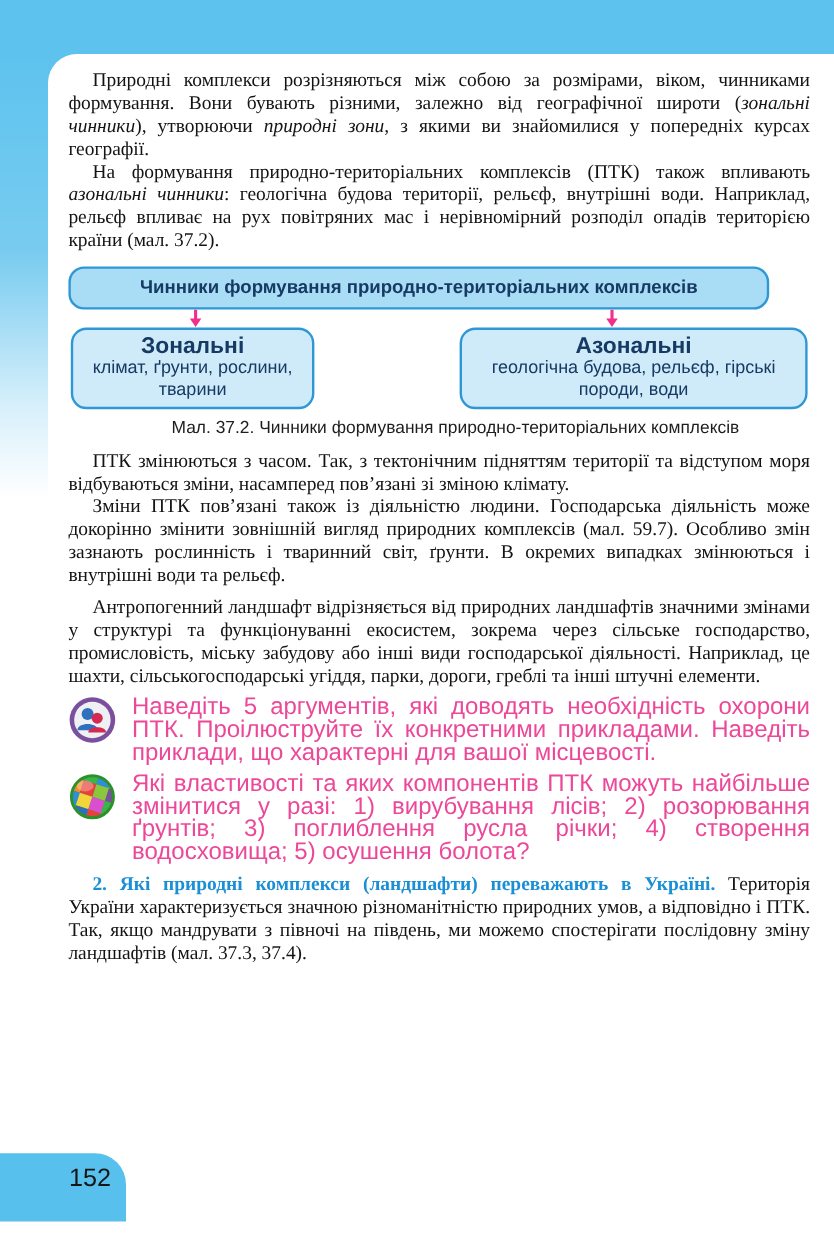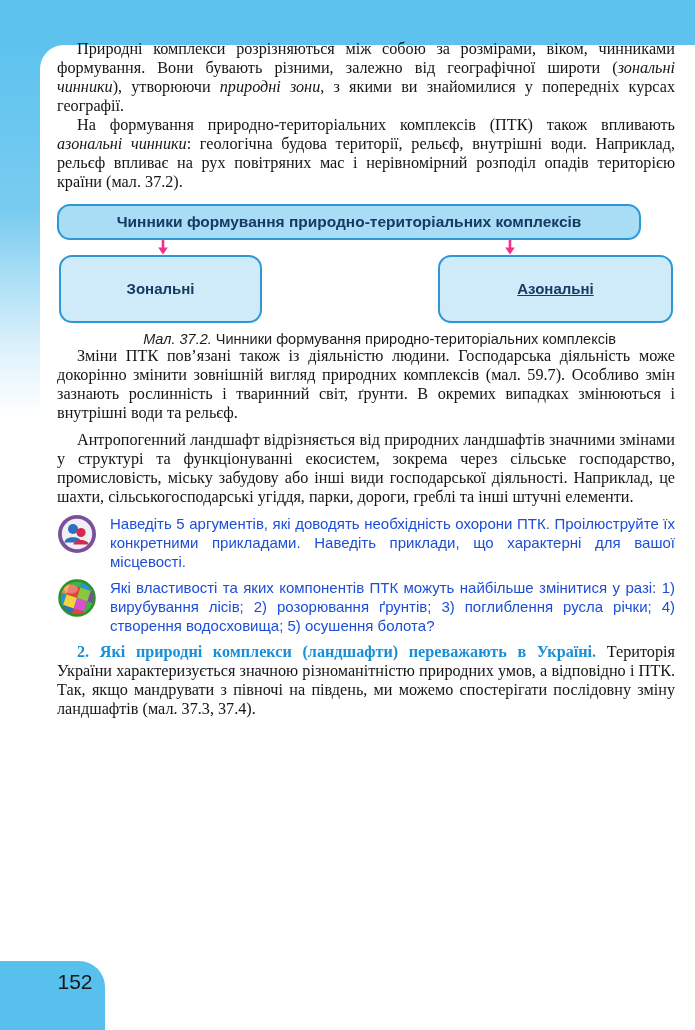--- a/index.html
+++ b/index.html
@@ -27,21 +27,21 @@
 
   .photo{position:absolute;left:4px;top:16px;width:44px;height:196px;z-index:5;
     background:
       radial-gradient(10px 15px at 28% 80%, rgba(190,152,224,.95) 0 55%, transparent 62%),
       radial-gradient(9px 13px at 72% 74%, rgba(168,128,212,.9) 0 55%, transparent 62%),
       radial-gradient(12px 17px at 14% 90%, rgba(152,110,200,.9) 0 55%, transparent 62%),
       radial-gradient(8px 12px at 52% 88%, rgba(205,170,232,.95) 0 55%, transparent 62%),
       radial-gradient(10px 15px at 88% 92%, rgba(158,118,205,.92) 0 55%, transparent 62%),
       linear-gradient(180deg,#7fb9ae 0%,#4a7f71 12%,#3460532 0,#35615400 0,#3a685a 22%,#5d907d 34%,#7ea98c 46%,#8fae8f 56%,#97a38f 64%,#9c93ae 74%,#a18cc1 85%,#8e79b1 100%);}
 
-  .content{position:absolute;left:57px;top:40px;width:618px;z-index:3;}
+  .content{position:absolute;left:57px;top:58px;width:618px;z-index:3;}
 
   .para{margin:0;text-indent:20px;text-align:justify;font-size:16.2px;line-height:19px;}
   .mt8{margin-top:8px;} .mt10{margin-top:10px;}
   .para-note{text-indent:31px;}
 
   .seg-i{font-style:italic;}
   .seg-bi{font-weight:700;font-style:italic;}
   .seg-hb{font-weight:700;color:var(--heading-blue);}
   .seg-note{font-family:"Liberation Sans",sans-serif;font-weight:700;color:var(--note-blue);letter-spacing:-0.4px;}
 
@@ -53,32 +53,32 @@
   .d-arrows{position:relative;height:15px;}
   .arr{position:absolute;top:0;}
   .arr-left{left:98px;}
   .arr-right{left:445px;}
   .d-row{display:flex;width:616px;}
   .d-box{box-sizing:border-box;height:68px;background:var(--d-fill-sub);
      border:2.5px solid var(--d-border);border-radius:13px;
      display:flex;flex-direction:column;align-items:center;justify-content:center;
      font-family:"Liberation Sans",sans-serif;font-size:15px;line-height:18px;color:var(--d-text);text-align:center;}
   .d-left{width:203px;margin-left:2px;}
-  .d-right{width:235px;margin-left:auto;text-decoration:underline;}
-  .d-box-title{font-weight:700;font-size:15px;}
+  .d-right{width:290px;margin-left:auto;}
+  .d-box-title{font-weight:700;font-size:19px;}
   .d-caption{margin-top:8px;text-align:center;font-family:"Liberation Sans",sans-serif;
      font-size:14.5px;color:#1d1d1d;}
-  .cap-label{font-style:italic;margin-left:27px;}
+  .cap-label{margin-left:27px;}
 
   .task{display:flex;margin-top:7px;}
   .task-icon{width:40px;height:40px;flex:none;}
   .task-text{margin-left:13px;font-family:"Liberation Sans",sans-serif;
-     font-size:15px;line-height:19px;text-align:justify;color:#1d4ed8;}
+     font-size:20px;line-height:19px;text-align:justify;color:#ec4899;}
 
-  .page-num-box{position:absolute;left:0;top:961px;width:105px;height:69px;z-index:4;
+  .page-num-box{position:absolute;left:0;top:961px;width:105px;height:57px;z-index:4;
      background:var(--pagebox-blue);border-top-right-radius:26px;box-sizing:border-box;
      padding-top:9px;padding-left:45px;text-align:center;}
   .page-num-box span{display:inline-block;width:60px;margin-left:-45px;padding-left:45px;
      font-family:"Liberation Sans",sans-serif;font-size:21px;color:#161616;}
 </style>
 </head>
 <body>
 
 <div>
   <div class="top-bar"></div>
@@ -100,30 +100,33 @@
           <path d="M3.2 7.5 L8 14.5 L12.8 7.5 Z" fill="#f1308e"></path>
         </svg>
         <svg class="arr arr-right" width="16" height="15" viewBox="0 0 16 15">
           <path d="M8 0 V9" stroke="#f1308e" stroke-width="2.6" fill="none"></path>
           <path d="M3.2 7.5 L8 14.5 L12.8 7.5 Z" fill="#f1308e"></path>
         </svg>
       </div>
       <div class="d-row">
         <div class="d-box d-left">
           <div class="d-box-title">Зональні</div>
+          <div class="d-box-body">клімат, ґрунти, рослини, тварини</div>
         </div>
         <div class="d-box d-right">
           <div class="d-box-title">Азональні</div>
+          <div class="d-box-body">геологічна будова, рельєф, гірські породи, води</div>
         </div>
       </div>
       <div class="d-caption">
         <span class="cap-label">Мал. 37.2.</span><span> Чинники формування природно-територіальних комплексів</span>
       </div>
     </div>
 
+    <p class="para mt10"><span>ПТК змінюються з часом. Так, з тектонічним підняттям території та відступом моря відбуваються зміни, насамперед пов’язані зі зміною клімату.</span></p>
     <p class="para"><span>Зміни ПТК пов’язані також із діяльністю людини. Господарська діяльність може докорінно змінити зовнішній вигляд природних комплексів (мал. 59.7). Особливо змін зазнають рослинність і тваринний світ, ґрунти. В окремих випадках змінюються і внутрішні води та рельєф.</span></p>
 
 
     <p class="para mt8"><span>Антропогенний ландшафт відрізняється від природних ландшафтів значними змінами у структурі та функціонуванні екосистем, зокрема через сільське господарство, промисловість, міську забудову або інші види господарської діяльності. Наприклад, це шахти, сільськогосподарські угіддя, парки, дороги, греблі та інші штучні елементи.</span></p>
 
     <div class="task">
       <span class="task-icon">
         <svg width="40" height="40" viewBox="0 0 40 40">
           <circle cx="20" cy="20" r="19" fill="#7a4f9d"></circle>
           <circle cx="20" cy="20" r="15.2" fill="#eef0f4"></circle>

